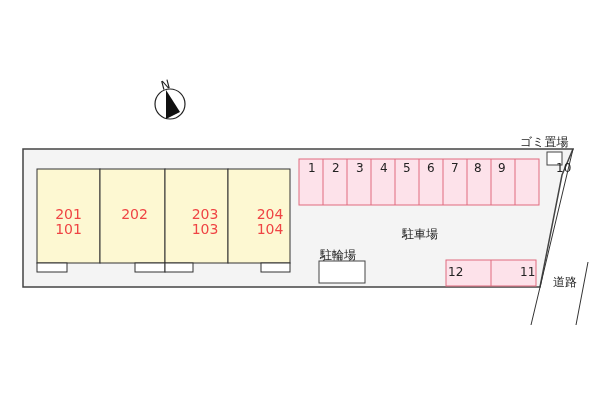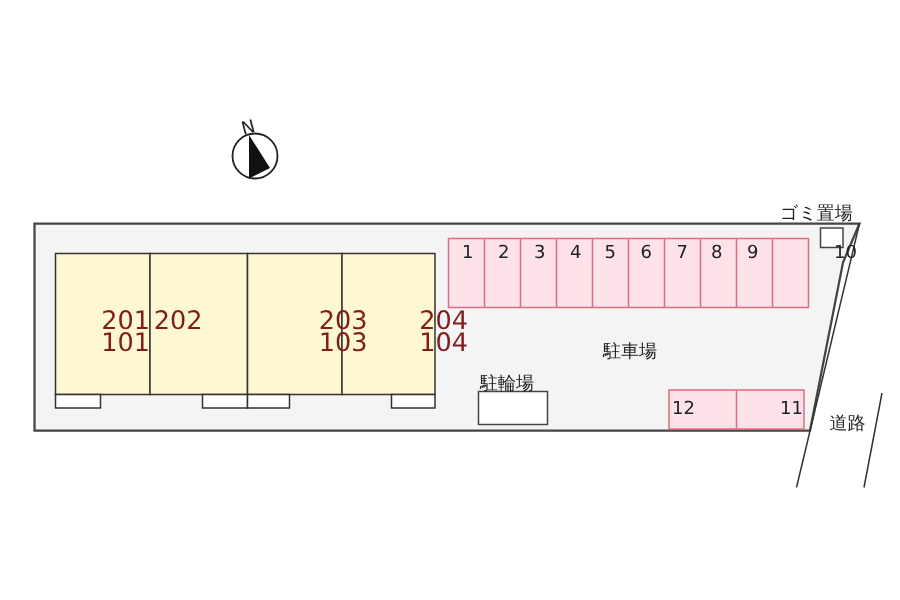--- a/index.html
+++ b/index.html
@@ -1,18 +1,18 @@
 <!DOCTYPE html>
 <html><head>
 <meta charset="utf-8">
 <style>
   html, body { margin:0; padding:0; background:#ffffff; }
   body { width:600px; height:400px; position:relative; overflow:hidden; font-family:"DejaVu Sans","Liberation Sans",sans-serif; }
   svg { position:absolute; left:0; top:0; }
-  .unit-label { position:absolute; text-align:right; font-size:17px; line-height:15px; color:#7f1d1d; }
+  .unit-label { position:absolute; text-align:center; font-size:14px; line-height:15px; color:#ef4444; }
   .stall-num { position:absolute; font-size:12px; color:#222; }
   .jp { position:absolute; font-size:12px; color:#222; white-space:nowrap; }
 </style>
 </head>
 <body>
 
 <svg width="600" height="400">
 
   <polygon points="23,149 573,149 562,175 540,287 23,287" fill="#f4f4f4" stroke="#444" stroke-width="1.5"></polygon>
 
@@ -58,21 +58,21 @@
     <polygon points="166,90 166,119 180,112" fill="#111"></polygon>
   </g>
 </svg>
 
 <div class="jp" style="left:161px;top:78px;font-size:12px;transform:rotate(-15deg);">N</div>
 
 <div class="unit-label" style="left:37px;top:207px;width:63px;">
   <div>201</div>
   <div>101</div>
 </div>
-<div class="unit-label" style="left:84px;top:207px;width:51px;">
+<div class="unit-label" style="left:109px;top:207px;width:51px;">
   <div>202</div>
 </div>
 <div class="unit-label" style="left:165px;top:207px;width:80px;">
   <div>203</div>
   <div>103</div>
 </div>
 <div class="unit-label" style="left:228px;top:207px;width:84px;">
   <div>204</div>
   <div>104</div>
 </div>

